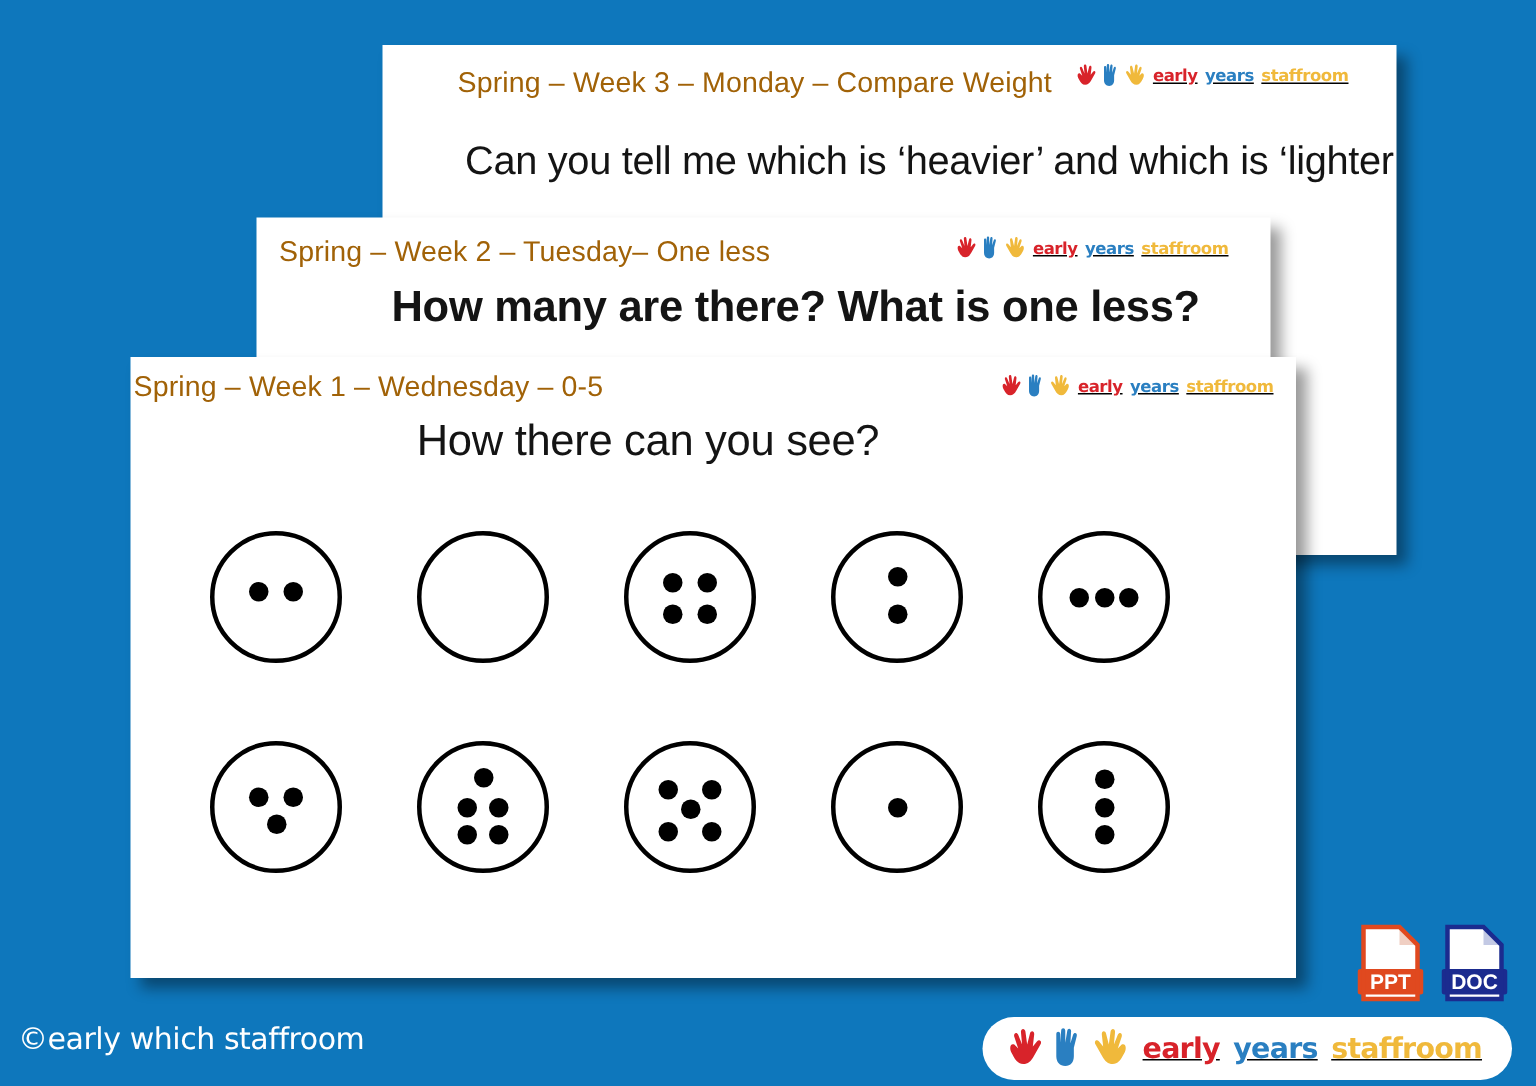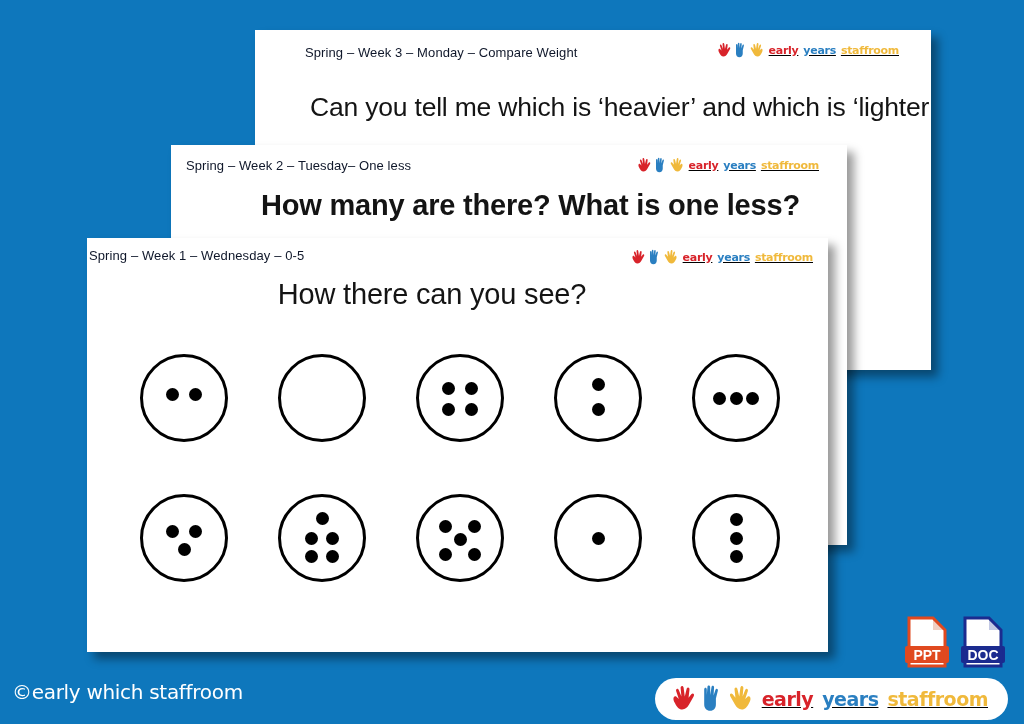--- a/index.html
+++ b/index.html
@@ -17,26 +17,26 @@
 
   
   .slide {
     position: absolute;
     background: #ffffff;
     box-shadow: 7px 7px 9px rgba(0,0,0,0.40);
     overflow: hidden;
   }
   #slide-back  { left: 255px; top: 30px;  width: 676px; height: 340px; z-index: 1; }
   #slide-mid   { left: 171px; top: 145px; width: 676px; height: 400px; z-index: 2; }
-  #slide-front { left: 87px;  top: 238px; width: 741px; height: 414px; z-index: 3; }
+  #slide-front { left: 87px;  top: 238px; width: 741px; height: 414px; z-index: 3; padding-left: 36px; }
 
   .slide-subtitle {
     position: absolute;
-    font-size: 13px;
-    color: #0f172a;
+    font-size: 19px;
+    color: #a16207;
     letter-spacing: 0.1px;
     white-space: nowrap;
   }
   .slide-title {
     position: absolute;
     font-size: 27px;
     color: #141414;
     white-space: nowrap;
     letter-spacing: -0.2px;
   }

